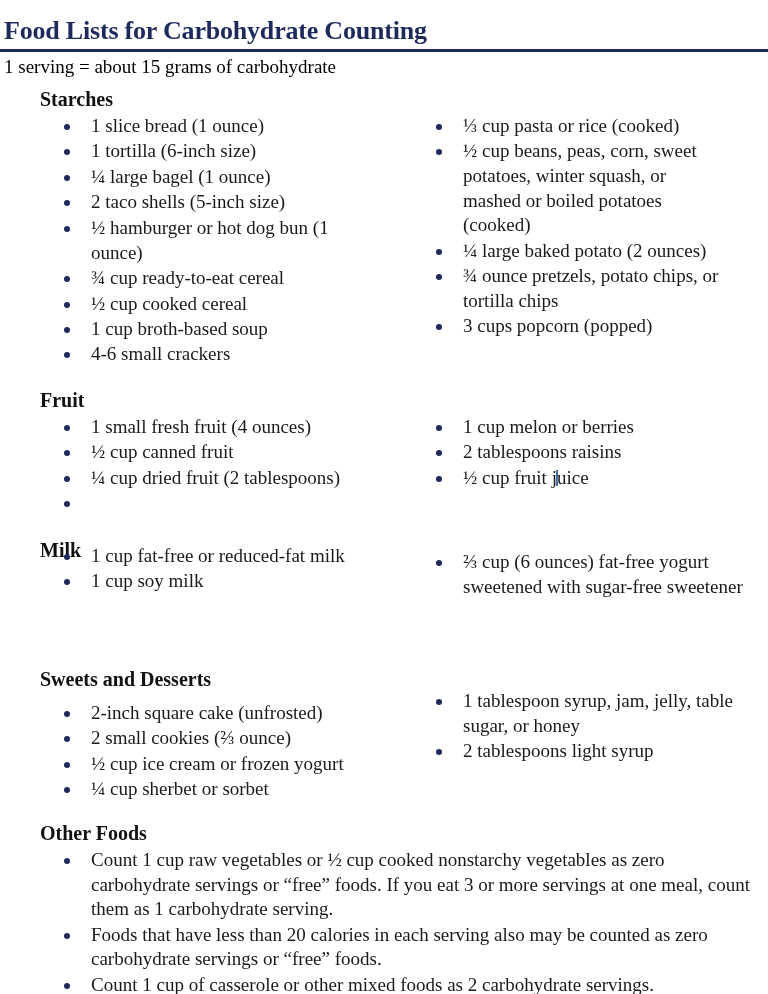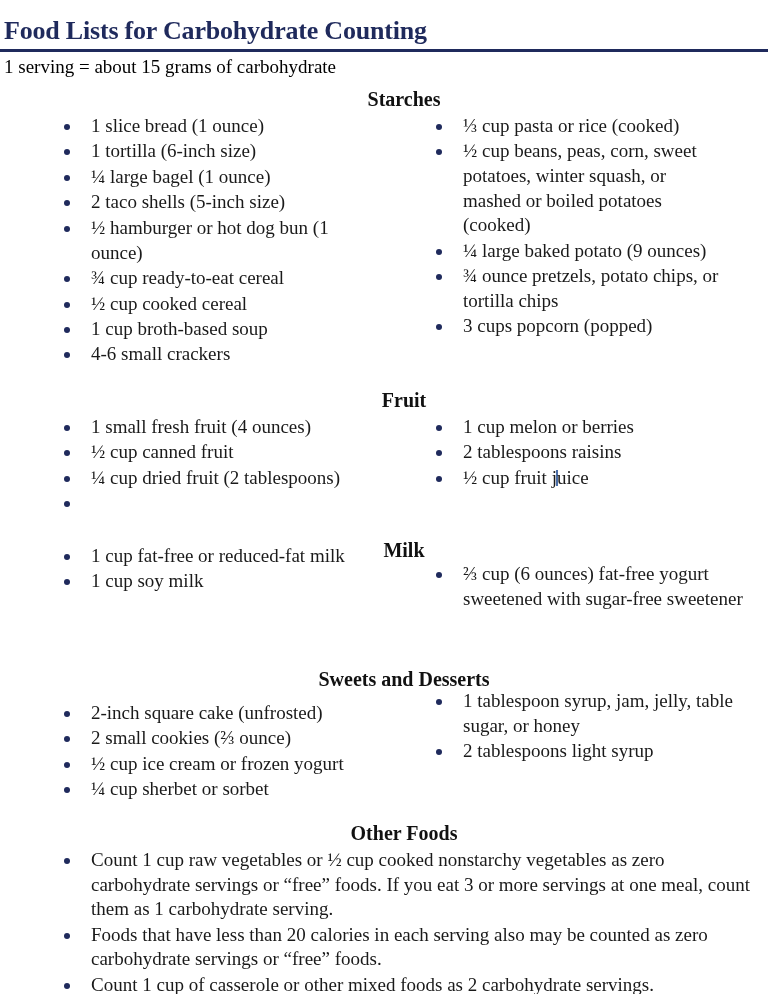--- a/index.html
+++ b/index.html
@@ -15,21 +15,21 @@
   }
   .rule {
     position: absolute; left: 0; top: 49px; width: 768px; height: 3px;
     background: #1f2a5c;
   }
   .subtitle {
     position: absolute; left: 4px; top: 56px;
     font-size: 19px; color: #000000; white-space: nowrap;
   }
   .section-heading {
-    position: absolute; left: 0; width: 768px; text-align: center;
+    position: absolute; left: 0; width: 768px; 
     font-size: 20px; font-weight: bold; color: #111;
     padding-left: 40px; box-sizing: border-box;
   }
   .col {
     position: absolute; margin: 0; padding: 0; list-style: none;
   }
   .col li {
     position: relative; font-size: 19px; line-height: 24.6px;
     padding-left: 27px; margin: 0 0 0.9px 0;
   }
@@ -60,21 +60,21 @@
   <li><span class="bullet"></span><span>2 taco shells (5-inch size)</span></li>
   <li><span class="bullet"></span><span>½ hamburger or hot dog bun (1 ounce)</span></li>
   <li><span class="bullet"></span><span>¾ cup ready-to-eat cereal</span></li>
   <li><span class="bullet"></span><span>½ cup cooked cereal</span></li>
   <li><span class="bullet"></span><span>1 cup broth-based soup</span></li>
   <li><span class="bullet"></span><span>4-6 small crackers</span></li>
 </ul>
 <ul class="col right" style="top:114px; width:320px;">
   <li><span class="bullet"></span><span>⅓ cup pasta or rice (cooked)</span></li>
   <li style="width:240px;"><span class="bullet"></span><span>½ cup beans, peas, corn, sweet potatoes, winter squash, or mashed or boiled potatoes (cooked)</span></li>
-  <li><span class="bullet"></span><span>¼ large baked potato (9 ounces)</span></li>
+  <li><span class="bullet"></span><span>¼ large baked potato (2 ounces)</span></li>
   <li style="width:300px;"><span class="bullet"></span><span>¾ ounce pretzels, potato chips, or tortilla chips</span></li>
   <li><span class="bullet"></span><span>3 cups popcorn (popped)</span></li>
 </ul>
 
 <div class="section-heading" style="top:389px;">Fruit</div>
 <ul class="col left" style="top:415px; width:340px;">
   <li><span class="bullet"></span><span>1 small fresh fruit (4 ounces)</span></li>
   <li><span class="bullet"></span><span>½ cup canned fruit</span></li>
   <li><span class="bullet"></span><span>¼ cup dried fruit (2 tablespoons)</span></li>
   <li><span class="bullet"></span></li>
@@ -83,21 +83,21 @@
   <li><span class="bullet"></span><span>1 cup melon or berries</span></li>
   <li><span class="bullet"></span><span>2 tablespoons raisins</span></li>
   <li><span class="bullet"></span><span>½ cup fruit j</span><span class="cursor"></span><span>uice</span></li>
 </ul>
 
 <div class="section-heading" style="top:539px;">Milk</div>
 <ul class="col left" style="top:544px; width:340px;">
   <li><span class="bullet"></span><span>1 cup fat-free or reduced-fat milk</span></li>
   <li><span class="bullet"></span><span>1 cup soy milk</span></li>
 </ul>
-<ul class="col right" style="top:562px; width:310px;">
+<ul class="col right" style="top:550px; width:310px;">
   <li><span class="bullet"></span><span>⅔ cup (6 ounces) fat-free yogurt sweetened with sugar-free sweetener</span></li>
 </ul>
 
 <div class="section-heading" style="top:645px;margin-top:23px;">Sweets and Desserts</div>
 <ul class="col left" style="top:689px; width:340px;margin-top:12px;">
   <li><span class="bullet"></span><span>2-inch square cake (unfrosted)</span></li>
   <li><span class="bullet"></span><span>2 small cookies (⅔ ounce)</span></li>
   <li><span class="bullet"></span><span>½ cup ice cream or frozen yogurt</span></li>
   <li><span class="bullet"></span><span>¼ cup sherbet or sorbet</span></li>
 </ul>

